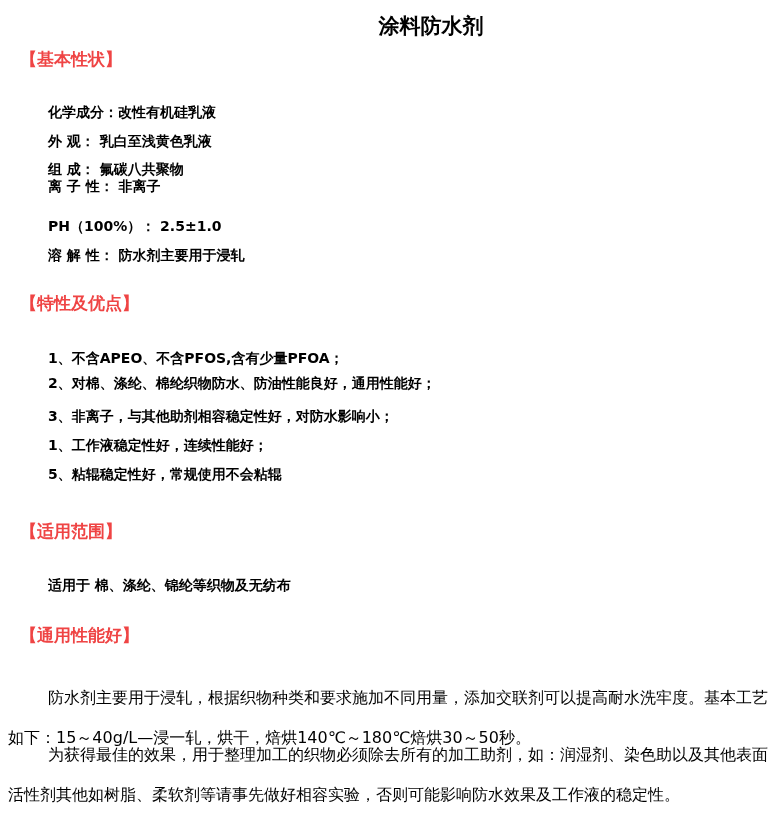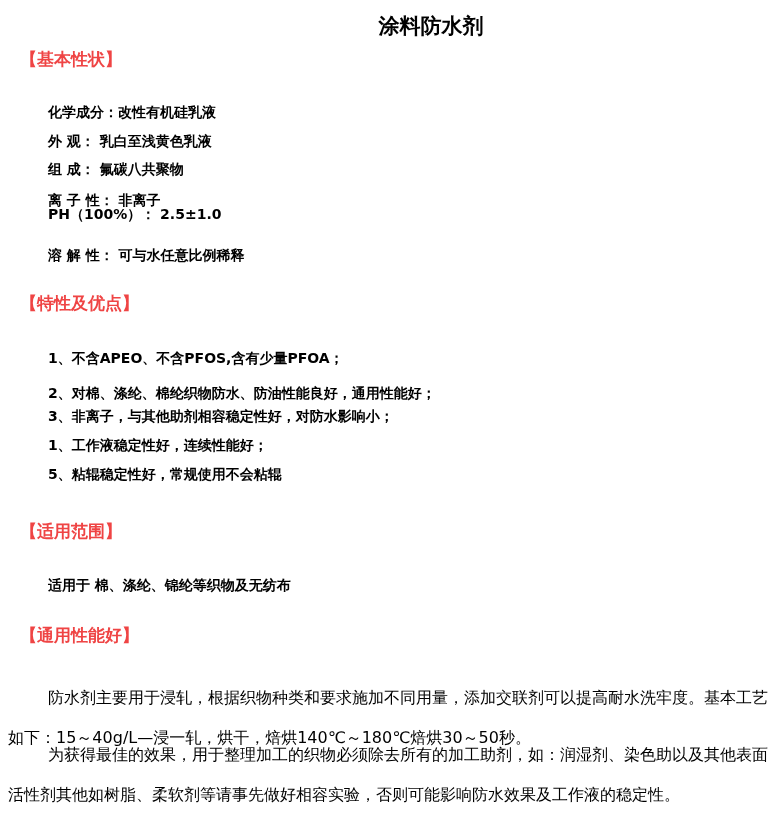--- a/index.html
+++ b/index.html
@@ -26,28 +26,28 @@
 </head>
 <body>
 
 <div class="title">涂料防水剂</div>
 
 <div class="heading" style="top:48px">【基本性状】</div>
 
 <div class="line" style="left:48px; top:104px">化学成分：改性有机硅乳液</div>
 <div class="line" style="left:48px; top:133px">外 观： 乳白至浅黄色乳液</div>
 <div class="line" style="left:48px; top:161px">组 成： 氟碳八共聚物</div>
-<div class="line" style="left:48px; top:192px">离 子 性： 非离子</div>
-<div class="line" style="left:48px; top:206px">PH（100%）： 2.5±1.0</div>
-<div class="line" style="left:48px; top:247px">溶 解 性： 可与水任意比例稀释</div>
+<div class="line" style="left:48px; top:178px">离 子 性： 非离子</div>
+<div class="line" style="left:48px; top:218px">PH（100%）： 2.5±1.0</div>
+<div class="line" style="left:48px; top:247px">溶 解 性： 防水剂主要用于浸轧</div>
 
 <div class="heading" style="top:292px">【特性及优点】</div>
 
 <div class="line" style="left:48px; top:350px">1、不含APEO、不含PFOS,含有少量PFOA；</div>
-<div class="line" style="left:48px; top:385px">2、对棉、涤纶、棉纶织物防水、防油性能良好，通用性能好；</div>
+<div class="line" style="left:48px; top:375px">2、对棉、涤纶、棉纶织物防水、防油性能良好，通用性能好；</div>
 <div class="line" style="left:48px; top:408px">3、非离子，与其他助剂相容稳定性好，对防水影响小；</div>
 <div class="line" style="left:48px; top:437px">1、工作液稳定性好，连续性能好；</div>
 <div class="line" style="left:48px; top:466px">5、粘辊稳定性好，常规使用不会粘辊</div>
 
 <div class="heading" style="top:520px">【适用范围】</div>
 
 <div class="line" style="left:48px; top:577px">适用于 棉、涤纶、锦纶等织物及无纺布</div>
 
 <div class="heading" style="top:624px">【通用性能好】</div>
 

